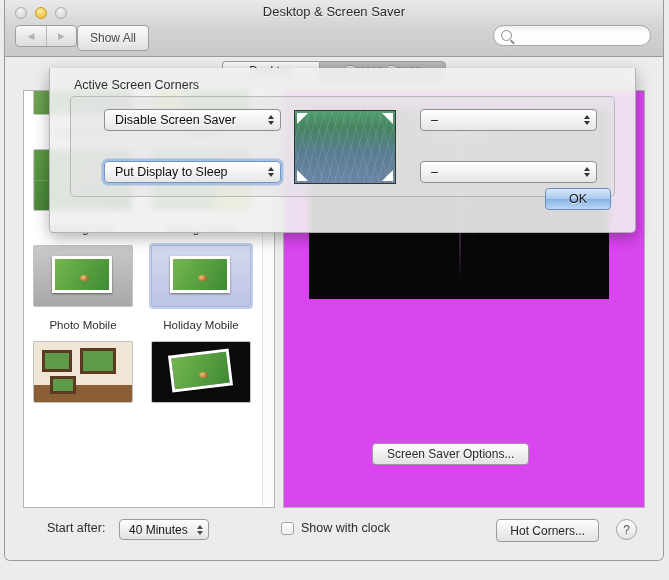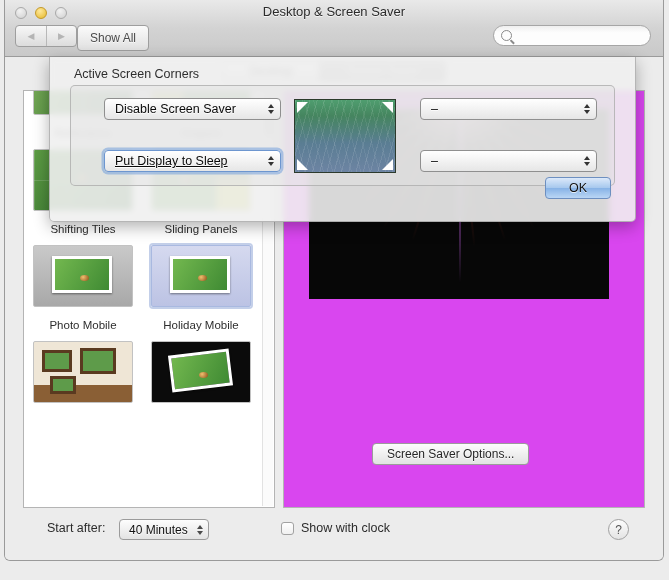--- a/index.html
+++ b/index.html
@@ -197,21 +197,21 @@
   .ssoptions {
     position: absolute; left: 88px; bottom: 42px;
     padding: 3px 14px; font-size: 12px; color: #272727;
     border: 1px solid #9b9b9b; border-radius: 4px;
     background: linear-gradient(to bottom,#fdfdfd,#e2e2e2);
     text-shadow: 0 1px 0 rgba(255,255,255,.8);
   }
 
   
   .bottombar {
-    position: absolute; left: 18px; right: 30px; bottom: 8px; height: 44px;
+    position: absolute; left: 18px; right: 22px; bottom: 8px; height: 44px;
   }
   .startlabel { position:absolute; left:24px; top:13px; font-size:12.5px; color:#2b2b2b; }
   .popup {
     height: 21px; padding: 0 20px 0 9px;
     display: inline-flex; align-items: center;
     font-size: 12px; color: #111;
     border: 1px solid #9b9b9b; border-radius: 4px;
     background: linear-gradient(to bottom,#fdfdfd,#e3e3e3);
     position: relative; text-shadow: 0 1px 0 rgba(255,255,255,.8);
   }
@@ -244,21 +244,21 @@
     position:absolute; right:4px; top:11px;
     width: 21px; height: 21px; border-radius: 50%;
     border: 1px solid #a0a0a0;
     background: linear-gradient(to bottom,#fdfdfd,#e4e4e4);
     display:flex; align-items:center; justify-content:center;
     font-size: 12px; color:#555;
   }
 
   
   .sheet {
-    position: absolute; left: 44px; top: 57px;
+    position: absolute; left: 44px; top: 68px;
     width: 587px; height: 165px;
     background: rgba(240,240,240,0.90);
     border: 1px solid rgba(150,150,150,.65);
     border-top: none;
     border-radius: 0 0 5px 5px;
     box-shadow: 0 5px 16px rgba(0,0,0,.30);
     backdrop-filter: blur(3px);
   }
   .sheet-title {
     position: absolute; left: 24px; top: 10px;
@@ -287,21 +287,21 @@
   .corner-popup .steps {
     position: absolute; right: 6px; top: 50%; transform: translateY(-50%);
     display: flex; flex-direction: column; gap: 2px;
   }
   .corner-popup .steps i { display:block; width:0;height:0; border-left:3.5px solid transparent;
                            border-right:3.5px solid transparent; }
   .corner-popup .steps i.up { border-bottom:4px solid #333; }
   .corner-popup .steps i.dn { border-top:4px solid #333; }
 
   .pop-tl { left: 54px;  top: 41px;  width: 177px; }
-  .pop-bl { left: 54px;  top: 93px;  width: 177px; text-decoration: underline; }
+  .pop-bl { left: 54px;  top: 93px;  width: 177px; }
   .pop-tr { right: 38px; top: 41px;  width: 177px; }
   .pop-br { right: 38px; top: 93px;  width: 177px; }
 
   .screen-thumb {
     position: absolute; left: 244px; top: 42px;
     width: 102px; height: 74px;
     border: 1px solid #2c3a2c;
     background: linear-gradient(to bottom, #4f9d6f 0%, #45855f 22%, #5a7d93 60%, #6d84a3 100%);
     overflow: hidden;
   }
@@ -459,20 +459,21 @@
             <i class="up"></i>
             <i class="dn"></i>
           </span>
       </div>
 
       <div class="checkrow">
         <span class="checkbox"></span>
         <span class="checklabel">Show with clock</span>
       </div>
 
+      <div class="hotcorners">Hot Corners...</div>
       <div class="helpbtn">?</div>
     </div>
 
   </div>
 
   <div class="sheet">
     <div class="sheet-title">Active Screen Corners</div>
 
     <div class="groupbox"></div>
 

